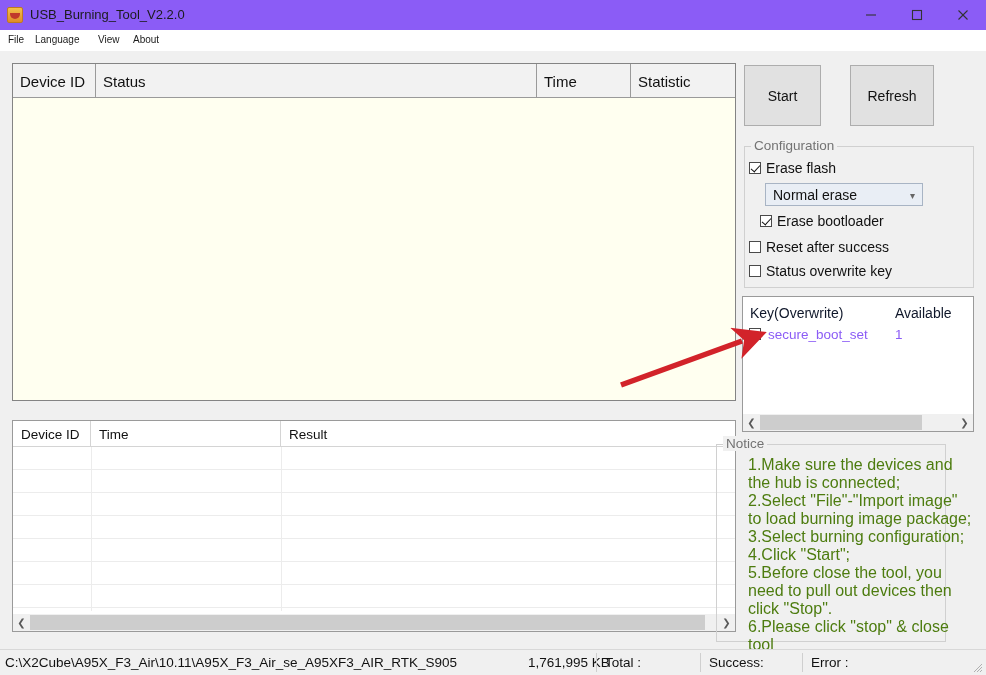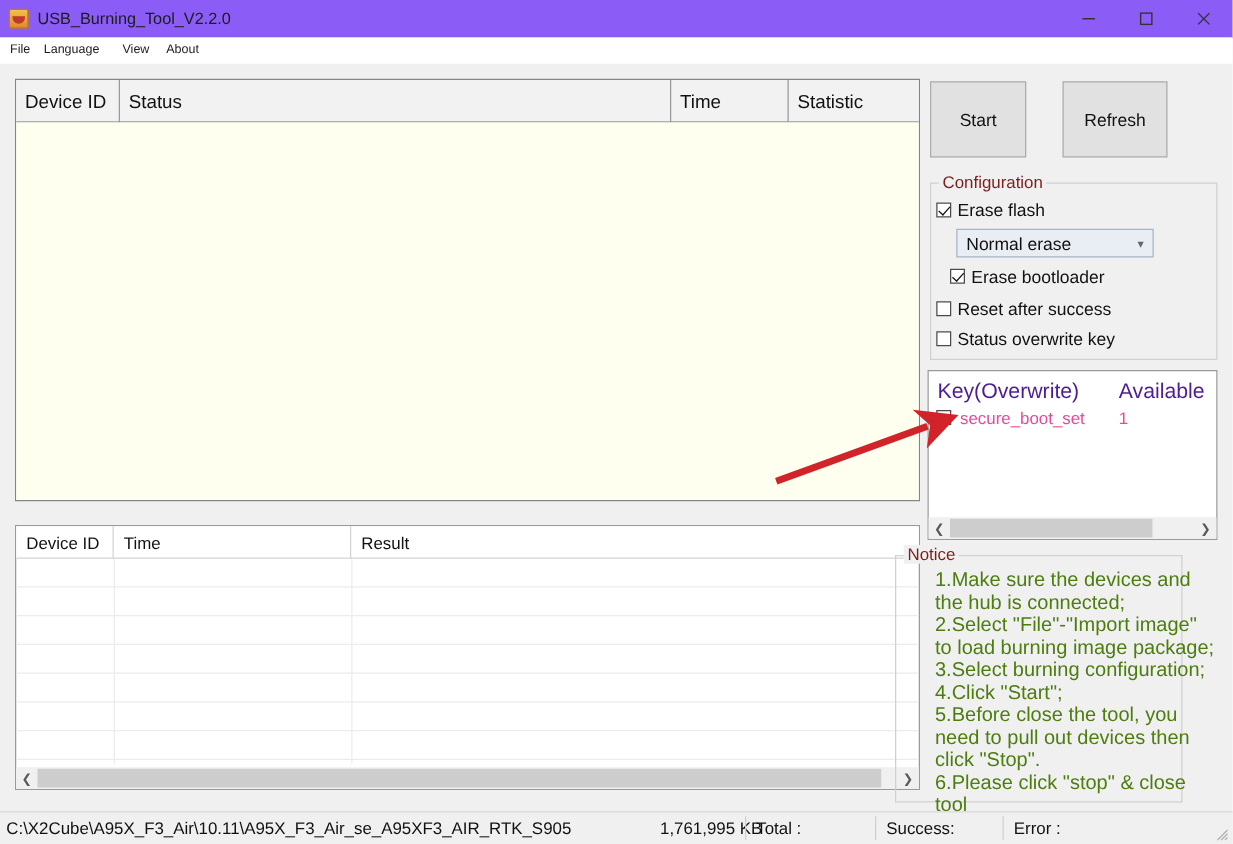--- a/index.html
+++ b/index.html
@@ -196,21 +196,21 @@
     border: 1px solid #d0d0d0;
     box-sizing: border-box;
     background: transparent;
   }
   .group-title {
     position: absolute;
     top: -9px; left: 6px;
     background: #f0f0f0;
     padding: 0 3px;
     font-size: 13.5px;
-    color: #7f1d1d;
+    color: #737373;
     white-space: nowrap;
   }
 
   
   .chk-row {
     position: absolute;
     display: flex; align-items: center;
     font-size: 14px;
     color: #111;
     white-space: nowrap;
@@ -254,29 +254,29 @@
   .keylist {
     position: absolute;
     background: #ffffff;
     border: 1px solid #9a9a9a;
     box-sizing: border-box;
   }
   .keylist-head {
     position: absolute; left: 0; top: 0; right: 0;
     height: 23px;
     display: flex; align-items: center;
-    font-size: 17px; color: #4c1d95;
+    font-size: 14px; color: #0f172a;
   }
   .kl-col1 { position: absolute; left: 7px; }
   .kl-col2 { position: absolute; left: 152px; }
   .key-row {
     position: absolute; left: 0; right: 0;
     height: 21px;
     display: flex; align-items: center;
-    font-size: 13.5px; color: #ec4899;
+    font-size: 13.5px; color: #8b5cf6;
   }
   .key-chk {
     position: absolute; left: 6px; top: 4px;
     width: 12px; height: 12px;
     border: 1px solid #4a4a4a;
     background: #fff;
     box-sizing: border-box;
   }
   .key-name { position: absolute; left: 25px; }
   .key-avail { position: absolute; left: 152px; }

